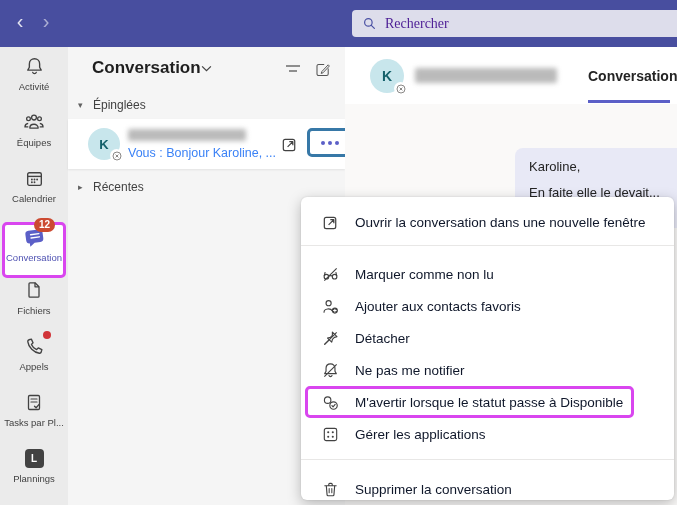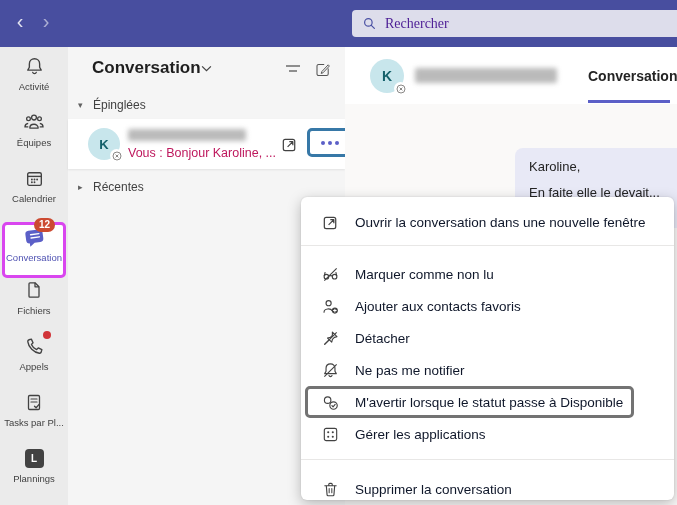--- a/index.html
+++ b/index.html
@@ -42,21 +42,21 @@
   .filter-ic{right:44px;}
   .compose-ic{right:14px;}
   .section{display:flex;align-items:center;gap:7px;padding-left:10px;height:24px;color:#424242;font-size:12px;}
   .section .tri{font-size:9px;color:#616161;width:8px;}
   .chatcard{position:relative;width:277px;height:50px;background:#fff;margin:2px 0 6px 0;
             box-shadow:0 1px 2px rgba(0,0,0,.08);}
   .avatar{border-radius:50%;background:#C8E6EC;color:#14616B;display:flex;align-items:center;
           justify-content:center;font-weight:bold;position:absolute;}
   .av-status{position:absolute;background:#fff;border-radius:50%;display:flex;align-items:center;justify-content:center;}
   .blurbar{background:#A9A9A9;opacity:.8;filter:blur(2.5px);border-radius:2px;position:absolute;}
-  .preview{position:absolute;left:60px;top:27px;font-size:12.5px;color:#be185d;white-space:nowrap;}
+  .preview{position:absolute;left:60px;top:27px;font-size:12.5px;color:#3b82f6;white-space:nowrap;}
   .popout-btn{position:absolute;left:212px;top:16px;}
   .more-btn{position:absolute;left:239px;top:9px;width:45px;height:29px;background:#fff;border:3px solid #3778A7;
             border-radius:5px;box-sizing:border-box;display:flex;align-items:center;justify-content:center;gap:3px;}
   .more-btn i{width:4px;height:4px;border-radius:50%;background:#5B5FC7;display:block;}
 
   
   .main{position:absolute;left:345px;top:47px;width:332px;height:458px;background:#FAF9F8;overflow:hidden;}
   .main-head{position:relative;height:57px;background:#fff;}
   .tab{position:absolute;left:243px;top:21px;width:82px;text-align:center;font-size:14px;font-weight:bold;color:#242424;}
   .tab-underline{position:absolute;left:243px;top:53px;width:82px;height:3px;background:#5B5FC7;}
@@ -65,21 +65,21 @@
   .bubble .l1{font-size:13px;color:#242424;}
   .bubble .l2{font-size:13px;color:#242424;margin-top:11px;}
 
   
   .menu{position:absolute;left:301px;top:197px;width:373px;height:303px;background:#fff;border-radius:6px;
         box-shadow:0 4px 14px rgba(0,0,0,.25),0 0 2px rgba(0,0,0,.12);z-index:30;box-sizing:border-box;
         padding-top:6px;}
   .mi{display:flex;align-items:center;gap:15px;padding-left:20px;height:32px;cursor:default;}
   .mi .mlabel{font-size:13.5px;color:#0f172a;white-space:nowrap;}
   .mi.tall{height:38px;}
-  .mi.hl{margin-left:4px;width:329px;border:3px solid #737373;border-radius:5px;box-sizing:border-box;
+  .mi.hl{margin-left:4px;width:329px;border:3px solid #d946ef;border-radius:5px;box-sizing:border-box;
          padding-left:13px;height:32px;}
   .mdiv{height:1px;background:#E8E7E6;margin:4px 0;}
   .msp{height:8px;}
   svg{display:block;}
 </style>
 </head>
 <body>
 
 <div id="app">
 

